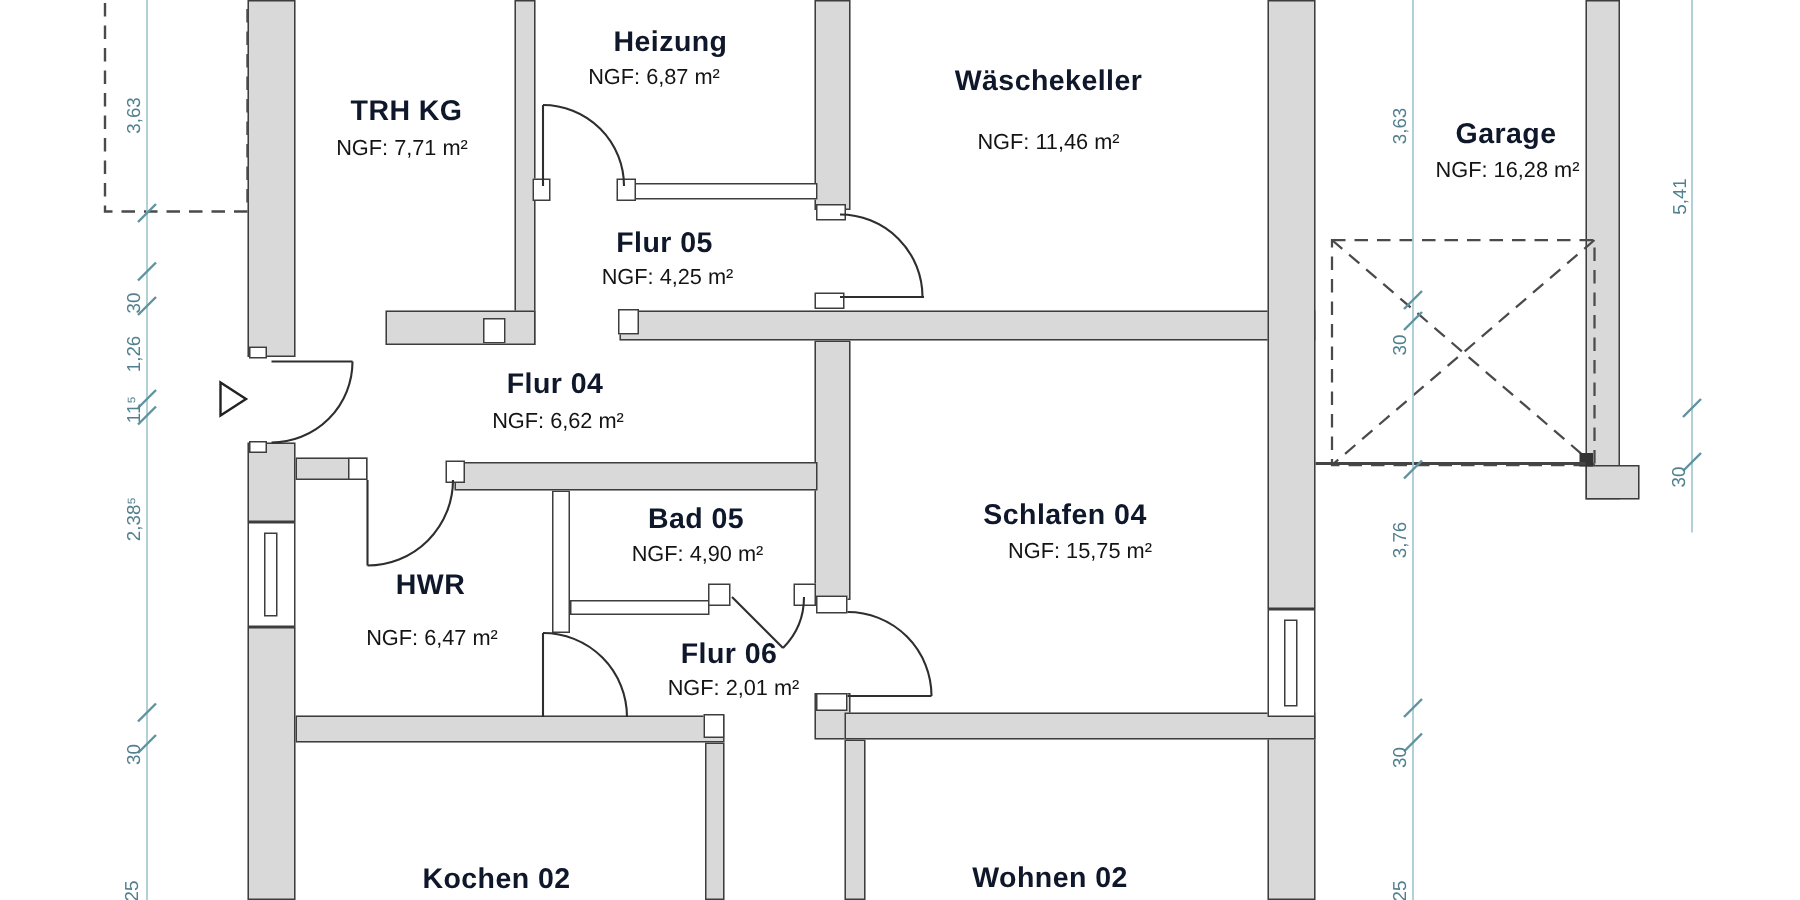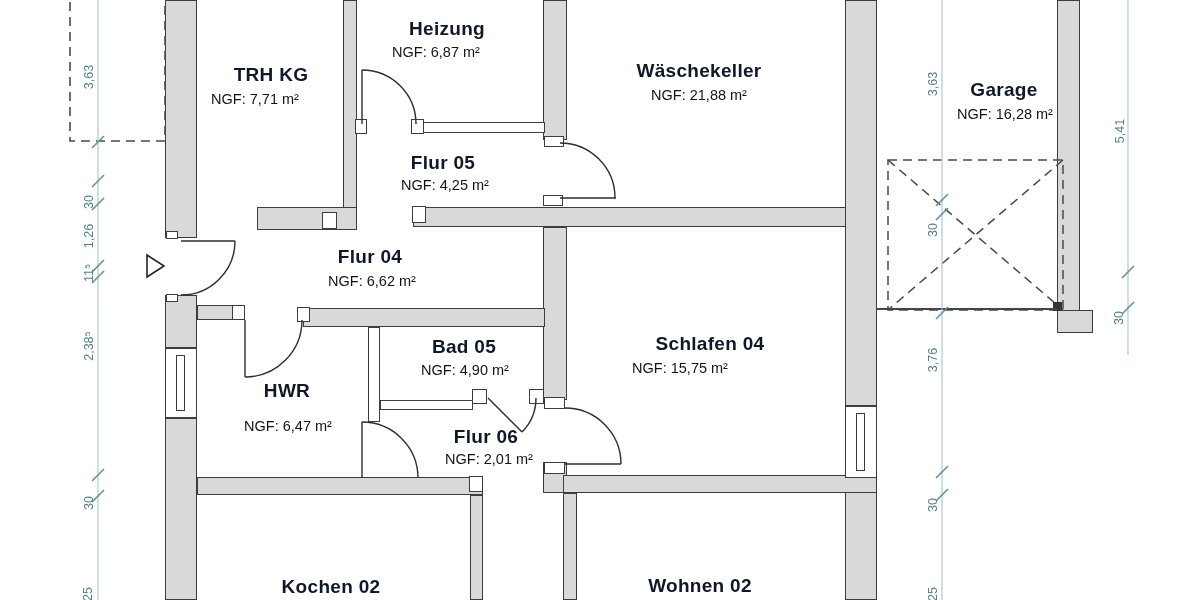--- a/index.html
+++ b/index.html
@@ -137,35 +137,35 @@
       <line x1="936" y1="220" x2="948" y2="208"></line>
       <line x1="936" y1="319" x2="948" y2="307"></line>
       <line x1="936" y1="478" x2="948" y2="466"></line>
       <line x1="936" y1="501" x2="948" y2="489"></line>
       <line x1="1122" y1="278" x2="1134" y2="266"></line>
       <line x1="1122" y1="314" x2="1134" y2="302"></line>
     </g>
   </svg>
 
   <div class="rl" style="left:271px;top:75px;">TRH KG</div>
-  <div class="ra" style="left:255px;top:99px;">NGF: 7,71 m²</div>
+  <div class="ra" style="left:268px;top:99px;">NGF: 7,71 m²</div>
   <div class="rl" style="left:447px;top:29px;">Heizung</div>
   <div class="ra" style="left:436px;top:52px;">NGF: 6,87 m²</div>
-  <div class="rl" style="left:699px;top:71px;">Wäschekeller</div>
-  <div class="ra" style="left:699px;top:95px;">NGF: 21,88 m²</div>
+  <div class="rl" style="left:699px;top:55px;">Wäschekeller</div>
+  <div class="ra" style="left:699px;top:95px;">NGF: 11,46 m²</div>
   <div class="rl" style="left:1004px;top:90px;">Garage</div>
   <div class="ra" style="left:1005px;top:114px;">NGF: 16,28 m²</div>
   <div class="rl" style="left:443px;top:163px;">Flur 05</div>
   <div class="ra" style="left:445px;top:185px;">NGF: 4,25 m²</div>
   <div class="rl" style="left:370px;top:257px;">Flur 04</div>
   <div class="ra" style="left:372px;top:281px;">NGF: 6,62 m²</div>
   <div class="rl" style="left:464px;top:347px;">Bad 05</div>
   <div class="ra" style="left:465px;top:370px;">NGF: 4,90 m²</div>
   <div class="rl" style="left:710px;top:344px;">Schlafen 04</div>
-  <div class="ra" style="left:680px;top:368px;">NGF: 15,75 m²</div>
+  <div class="ra" style="left:720px;top:368px;">NGF: 15,75 m²</div>
   <div class="rl" style="left:287px;top:391px;">HWR</div>
   <div class="ra" style="left:288px;top:414px;margin-top:12px;">NGF: 6,47 m²</div>
   <div class="rl" style="left:486px;top:437px;">Flur 06</div>
   <div class="ra" style="left:489px;top:459px;">NGF: 2,01 m²</div>
   <div class="rl" style="left:331px;top:587px;">Kochen 02</div>
   <div class="rl" style="left:700px;top:586px;">Wohnen 02</div>
 
   <div class="dl" style="left:89px;top:77px;">3,63</div>
   <div class="dl" style="left:89px;top:202px;">30</div>
   <div class="dl" style="left:89px;top:236px;">1,26</div>

